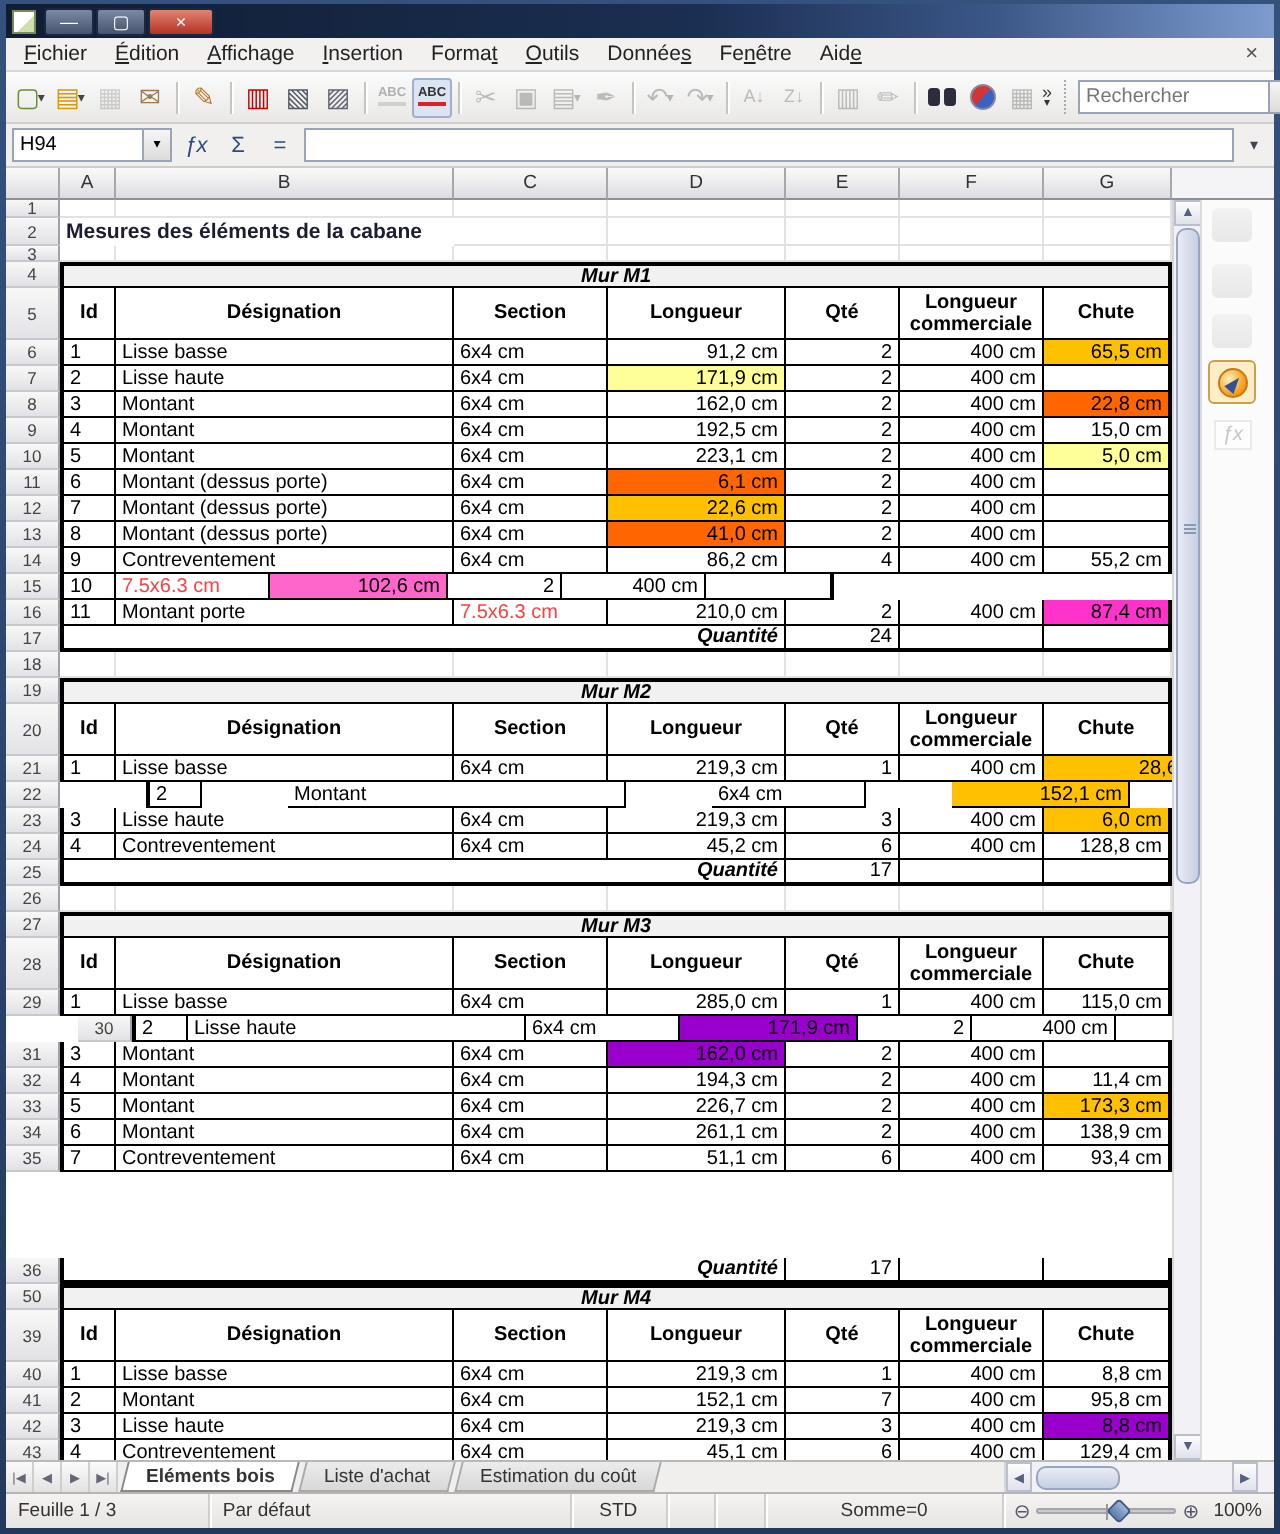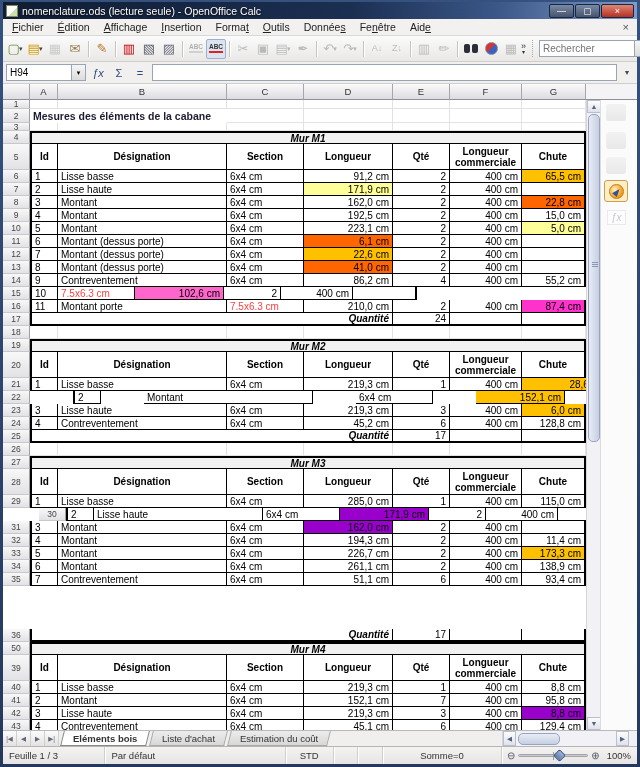--- a/index.html
+++ b/index.html
@@ -110,21 +110,20 @@
   .zthumb{position:absolute;left:52%;top:-4px;width:9px;height:9px;background:linear-gradient(#9fb4d8,#5f7cab);border:1px solid #3e5a86;transform:rotate(45deg);border-radius:2px;}
   .zpct{padding:0 6px 0 2px;margin-left:auto;}
 </style>
 </head>
 <body>
 
 <div class="win">
 
   <div class="titlebar">
     <span class="appicon"></span>
-    <span class="title">nomenclature.ods (lecture seule) - OpenOffice Calc</span>
     <span class="winbtns">
       <span class="wb">—</span>
       <span class="wb">▢</span>
       <span class="wb close">×</span>
     </span>
   </div>
 
   <div class="menubar">
     <span class="menus" id="menus">
         <span class="menu-item"><u>F</u>ichier</span>

